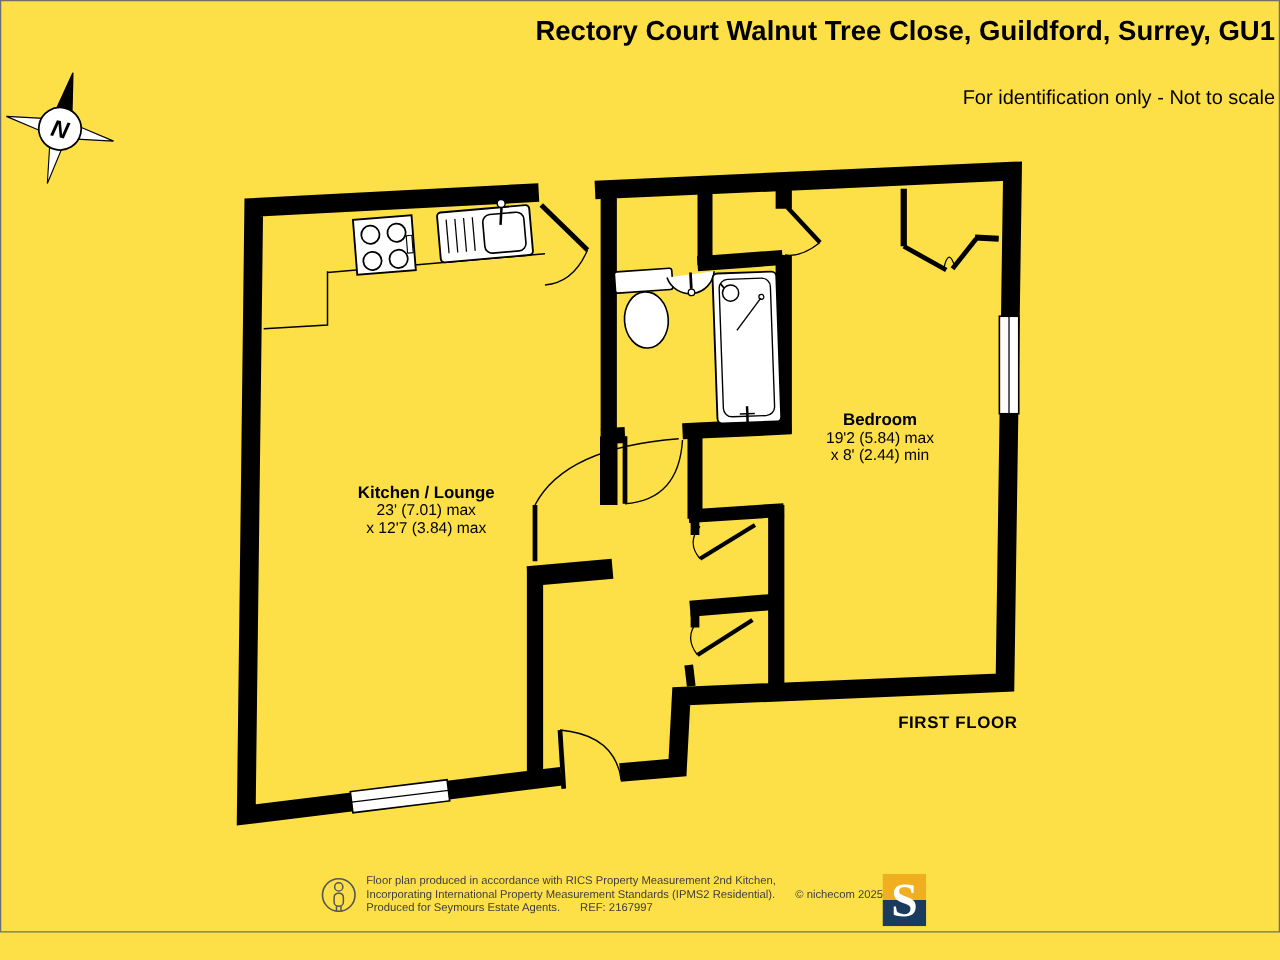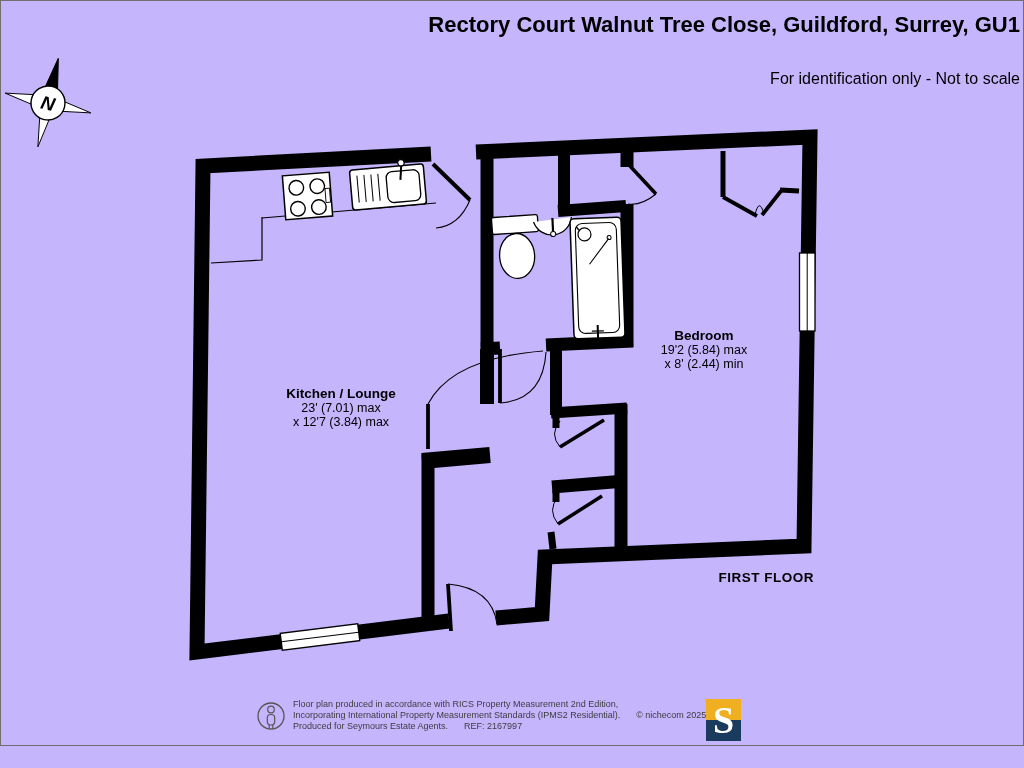--- a/index.html
+++ b/index.html
@@ -1,16 +1,16 @@
 <!DOCTYPE html>
 <html><head>
 <meta charset="utf-8">
 <style>
   html,body{margin:0;padding:0;background:#fff;}
-  .page{position:relative;width:1024px;height:768px;background:#c4b5fd;
+  .page{position:relative;width:1024px;height:768px;background:#fde047;
         font-family:"Liberation Sans",sans-serif;overflow:hidden;}
   .frame{position:absolute;left:0;top:0;width:1022px;height:744px;
          border:1px solid #6e6e6e;pointer-events:none;}
   .hdr{position:absolute;right:4px;text-align:right;color:#000;white-space:nowrap;}
   .hdr.title{top:12px;font-size:22px;font-weight:bold;letter-spacing:0px;}
   .hdr.area{top:48px;font-size:15px;font-weight:normal;}
   .hdr.note{top:70px;font-size:16px;}
   .plan-svg{position:absolute;left:0;top:0;}
   .footer{position:absolute;left:256px;top:699px;display:flex;align-items:flex-start;}
   .footer .ftxt{margin-left:7px;font-size:9px;line-height:10.8px;color:#3d3d3d;}
@@ -185,21 +185,21 @@
 
   <div class="footer">
     <svg width="30" height="40" viewBox="0 0 30 40">
       <circle cx="15" cy="17" r="13" fill="none" stroke="#555" stroke-width="1.3"></circle>
       <circle cx="15" cy="10.5" r="3.3" fill="none" stroke="#555" stroke-width="1.2"></circle>
       <rect x="11.3" y="15.5" width="7.4" height="10.5" rx="3.4" fill="none" stroke="#555" stroke-width="1.2"></rect>
       <line x1="13.2" y1="26" x2="13.2" y2="30" stroke="#555" stroke-width="1.2"></line>
       <line x1="16.8" y1="26" x2="16.8" y2="30" stroke="#555" stroke-width="1.2"></line>
     </svg>
     <div class="ftxt">
-      <div class="row">Floor plan produced in accordance with RICS Property Measurement 2nd Edition,</div>
+      <div class="row">Floor plan produced in accordance with RICS Property Measurement 2nd Kitchen,</div>
       <div class="row">
         <span>Incorporating International Property Measurement Standards (IPMS2 Residential).</span><span class="cp">© nichecom 2025.</span>
       </div>
       <div class="row">
         <span>Produced for Seymours Estate Agents.</span><span class="cp">REF: 2167997</span>
       </div>
     </div>
   </div>
 
   <div class="logo">

